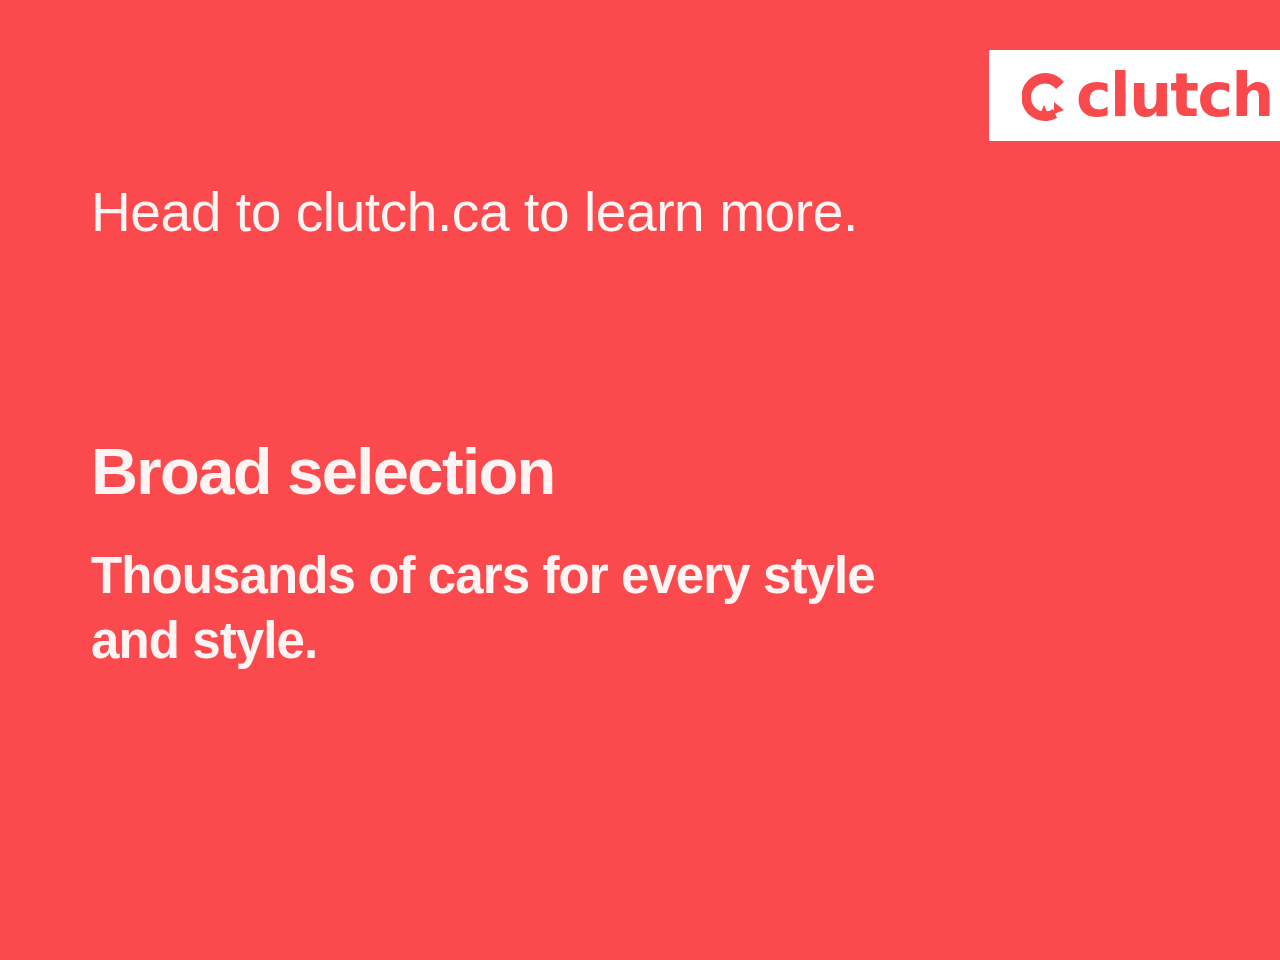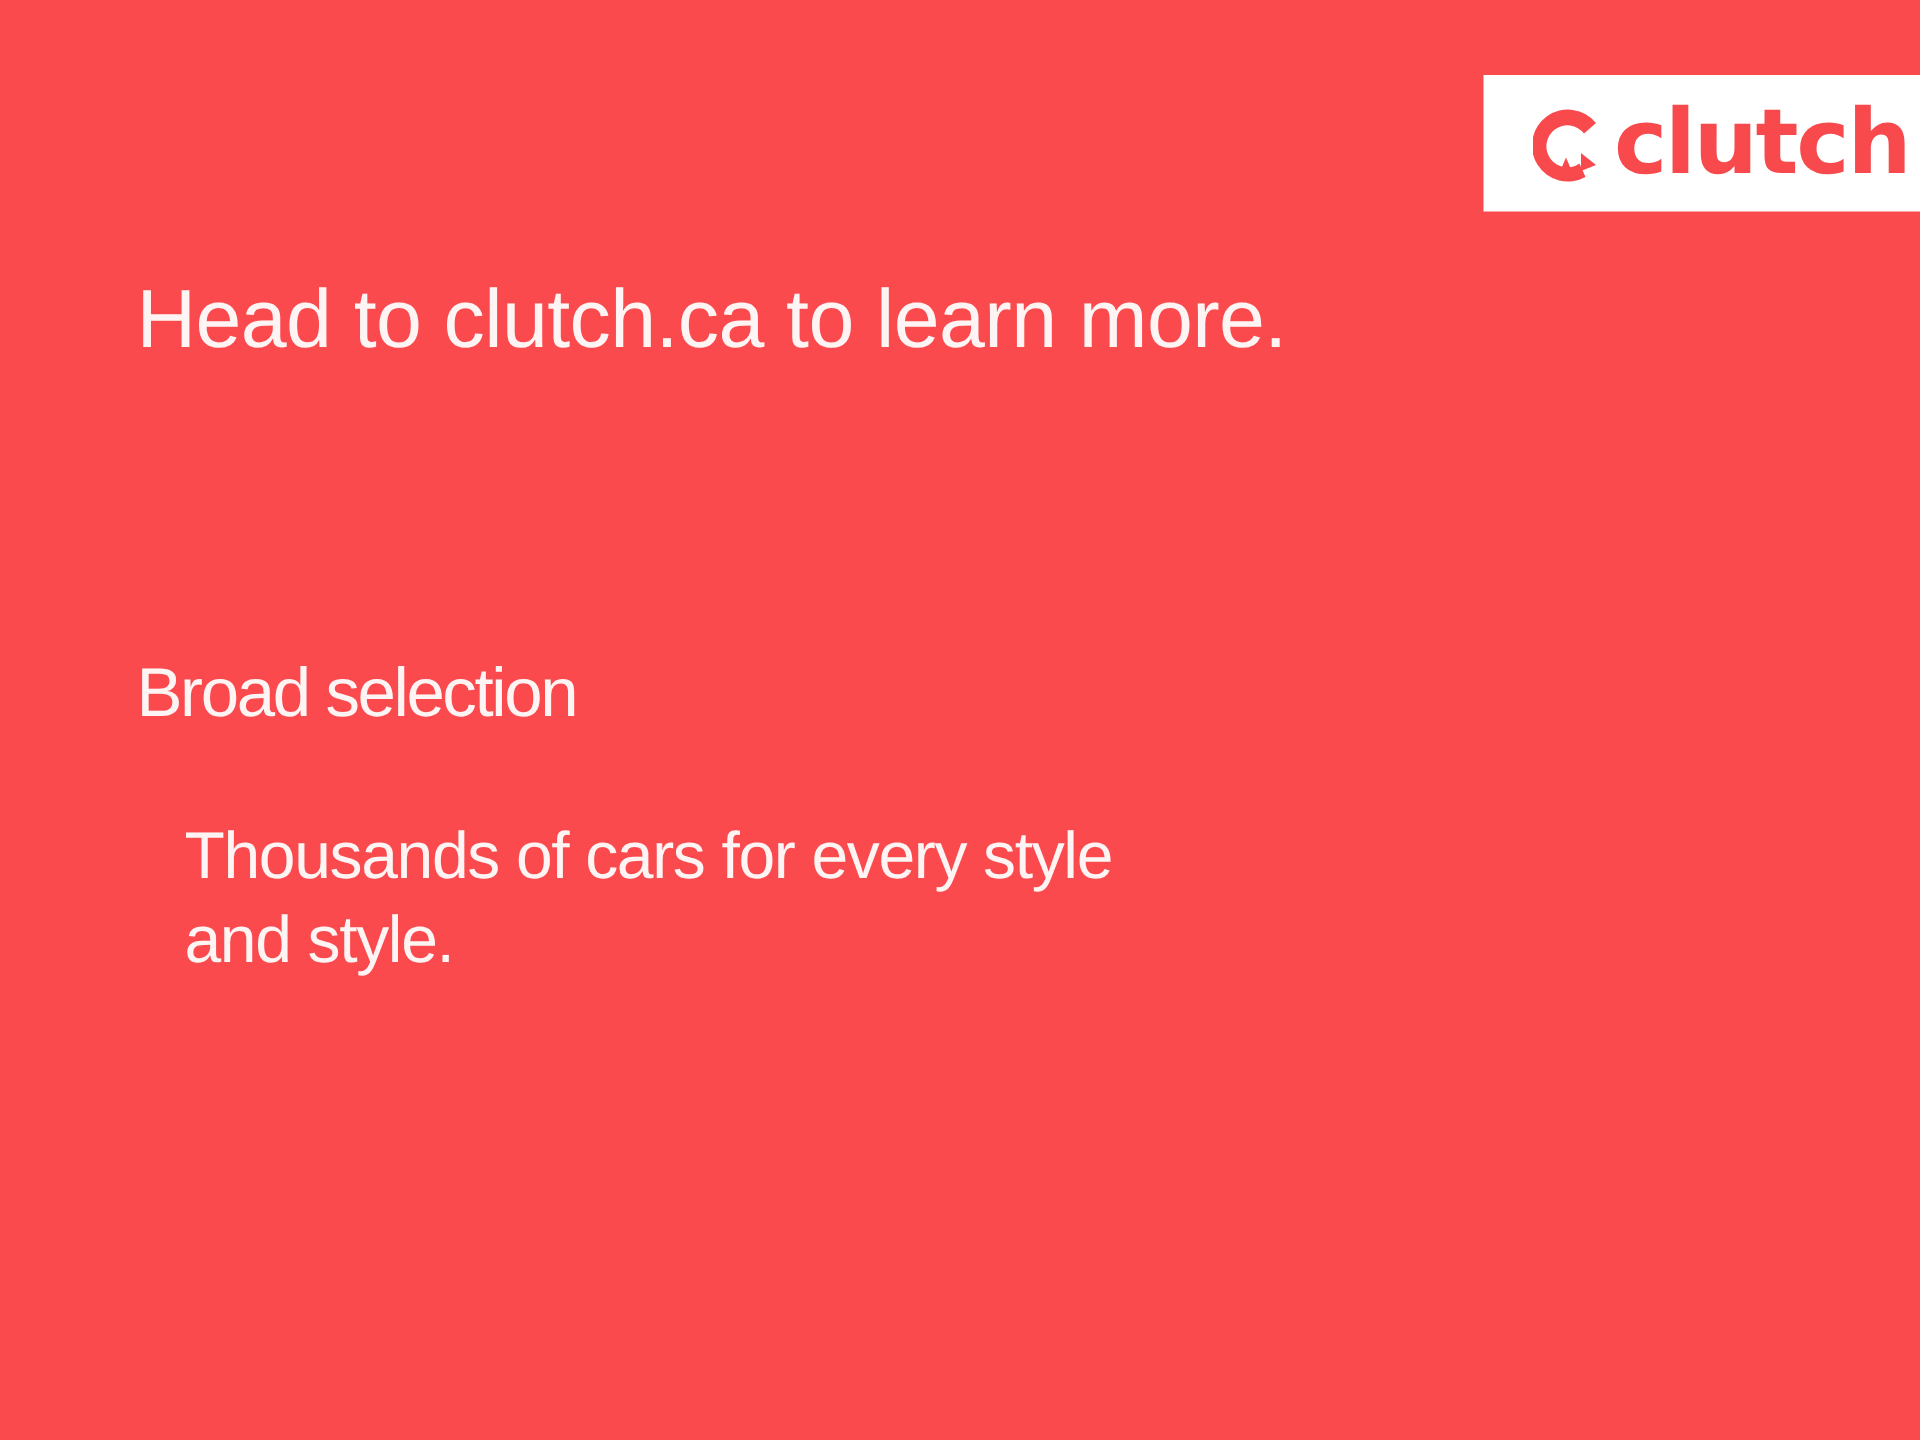--- a/index.html
+++ b/index.html
@@ -67,37 +67,36 @@
     font-weight: 500;
     letter-spacing: -0.4px;
     line-height: 1.18;
     white-space: nowrap;
   }
   #headline {
     position: absolute;
     left: 91px;
     top: 437px;
     color: #fdf4f3;
-    font-size: 46px;
-    font-weight: normal;
+    font-size: 65px;
+    font-weight: bold;
     letter-spacing: -1.6px;
     line-height: 1.08;
     white-space: nowrap;
   }
   #subheading {
     position: absolute;
     left: 91px;
     top: 543px;
     width: 960px;
     color: #fdf4f3;
-    font-size: 44px;
-    font-weight: 400;
+    font-size: 51px;
+    font-weight: 700;
     letter-spacing: -0.9px;
     line-height: 1.28;
-    margin-left: 32px;
   }
   #subheading .line {
     display: block;
   }
 </style>
 </head>
 <body>
 
 <div id="slide">
 

